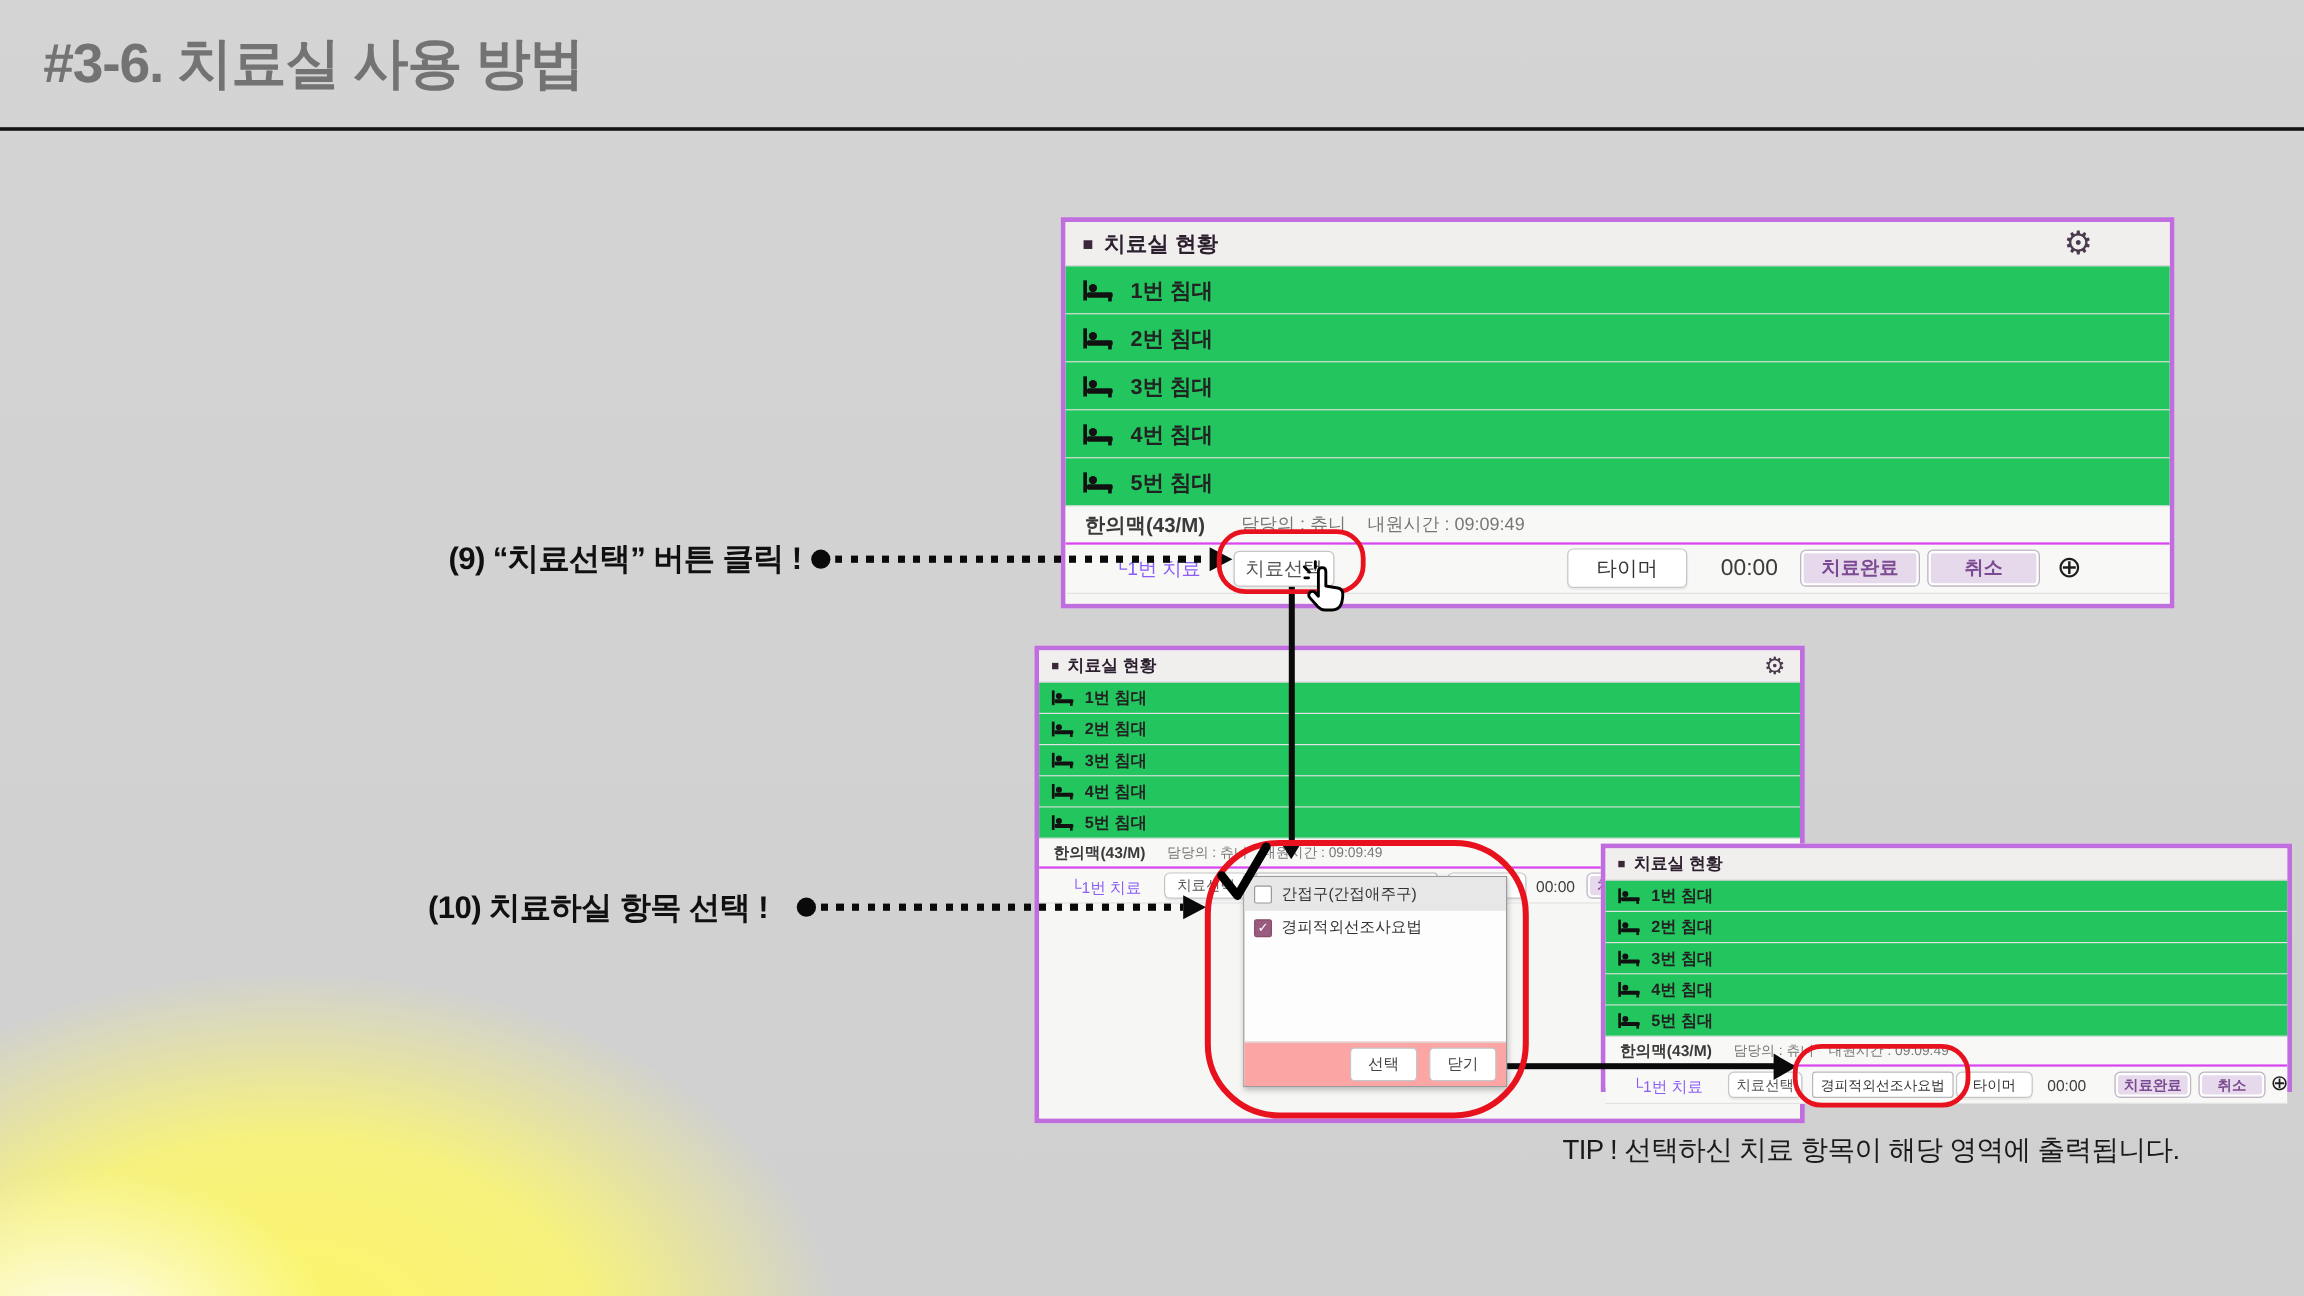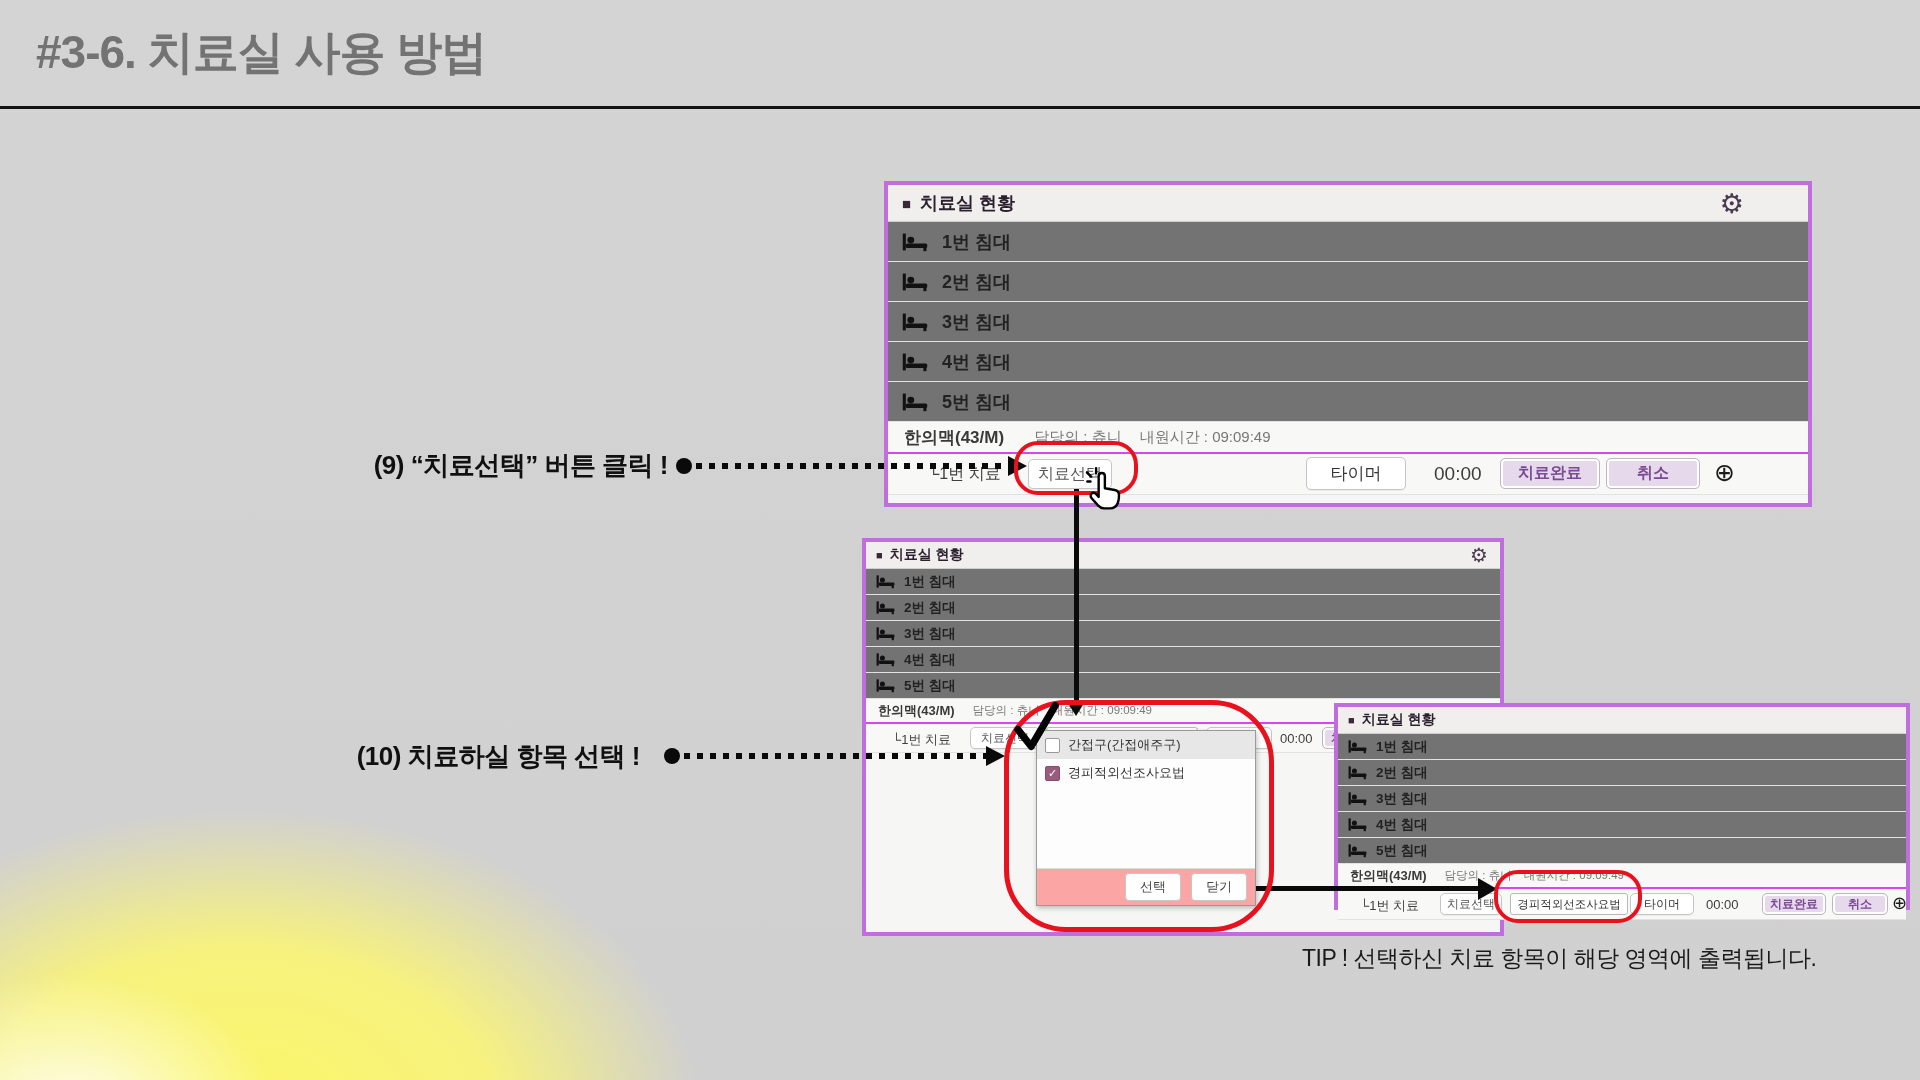--- a/index.html
+++ b/index.html
@@ -22,36 +22,36 @@
   #panel3{left:1334px;top:703px;width:576px;height:207px;z-index:20;}
   .p-header{display:flex;align-items:center;background:#f1efee;border-bottom:1px solid #cfcfcf;color:#2c1f2e;font-weight:bold;flex:0 0 auto;}
   #panel1 .p-header{height:36px;padding:0 14px;font-size:18px;gap:9px;}
   #panel2 .p-header{height:26px;padding:0 10px;font-size:14px;gap:7px;}
   #panel3 .p-header{height:26px;padding:0 10px;font-size:14px;gap:7px;}
   .sq{color:#3a2838;line-height:1;}
   #panel1 .sq{font-size:15px;} #panel2 .sq,#panel3 .sq{font-size:11px;}
   .gear{margin-left:auto;color:#4a3a4e;font-family:"DejaVu Sans",sans-serif;line-height:1;cursor:pointer;}
   #panel1 .gear{font-size:27px;margin-right:50px;}
   #panel2 .gear{font-size:20px;margin-right:2px;}
-  .bed-row{display:flex;align-items:center;background:#737373;border-bottom:1px solid #e2e2e2;color:#222;font-weight:bold;flex:0 0 auto;}
+  .bed-row{display:flex;align-items:center;background:#22c55e;border-bottom:1px solid #e2e2e2;color:#222;font-weight:bold;flex:0 0 auto;}
   #panel1 .bed-row{height:39px;padding-left:14px;gap:14px;font-size:18px;}
   #panel2 .bed-row,#panel3 .bed-row{height:25px;padding-left:10px;gap:9px;font-size:13.5px;}
   .bed-ico svg{display:block;}
   .patient-row{display:flex;align-items:center;background:#f8f8f7;border-bottom:2px solid #d946ef;flex:0 0 auto;}
   #panel1 .patient-row{height:30px;padding-left:16px;}
   #panel2 .patient-row,#panel3 .patient-row{height:23px;padding-left:12px;}
   .pt-name{font-weight:bold;color:#3a3a3a;}
   #panel1 .pt-name{font-size:17px;} #panel2 .pt-name,#panel3 .pt-name{font-size:13px;}
   .pt-info{color:#777;}
   #panel1 .pt-info{font-size:15px;margin-left:30px;} #panel2 .pt-info,#panel3 .pt-info{font-size:11.5px;margin-left:18px;}
   .pt-info2{color:#777;}
   #panel1 .pt-info2{font-size:15px;margin-left:18px;} #panel2 .pt-info2,#panel3 .pt-info2{font-size:11.5px;margin-left:12px;}
   .treat-row{position:relative;background:#f8f8f7;border-bottom:1px solid #e2e2e2;flex:0 0 auto;}
   #panel1 .treat-row{height:40px;} #panel2 .treat-row{height:28px;} #panel3 .treat-row{height:30px;}
-  .t-label{position:absolute;color:#404040;}
+  .t-label{position:absolute;color:#8b5cf6;}
   .grow{flex:1 1 auto;background:#f6f6f5;}
   .btn{position:absolute;display:flex;align-items:center;justify-content:center;background:#fff;border:1px solid #c6c6c6;border-radius:5px;color:#555;cursor:pointer;box-sizing:border-box;box-shadow:0 1px 1px rgba(0,0,0,.06);}
   .btn.purple{background:#e6d9ec;color:#7c4a92;font-weight:bold;border:1px solid #bdb6c2;box-shadow:0 0 0 2px #fff inset;}
   .timer-val{position:absolute;color:#3c3c3c;}
   .plus{position:absolute;color:#1c1c1c;font-family:"DejaVu Sans",sans-serif;line-height:1;cursor:pointer;}
   .sel-field{position:absolute;display:flex;align-items:center;justify-content:center;background:#fff;border:1px solid #b8b8b8;border-radius:3px;color:#333;box-sizing:border-box;cursor:pointer;white-space:nowrap;overflow:hidden;}
   
   #popup{left:1036px;top:730px;width:220px;height:176px;background:#fdfdfd;border:1px solid #9a9a9a;box-shadow:1px 2px 5px rgba(0,0,0,.25);display:flex;flex-direction:column;z-index:30;box-sizing:border-box;}
   .pop-row{display:flex;align-items:center;gap:8px;height:28px;padding:0 8px;flex:0 0 auto;cursor:pointer;}
   .pop-row.hl{background:#e7e7e7;}

